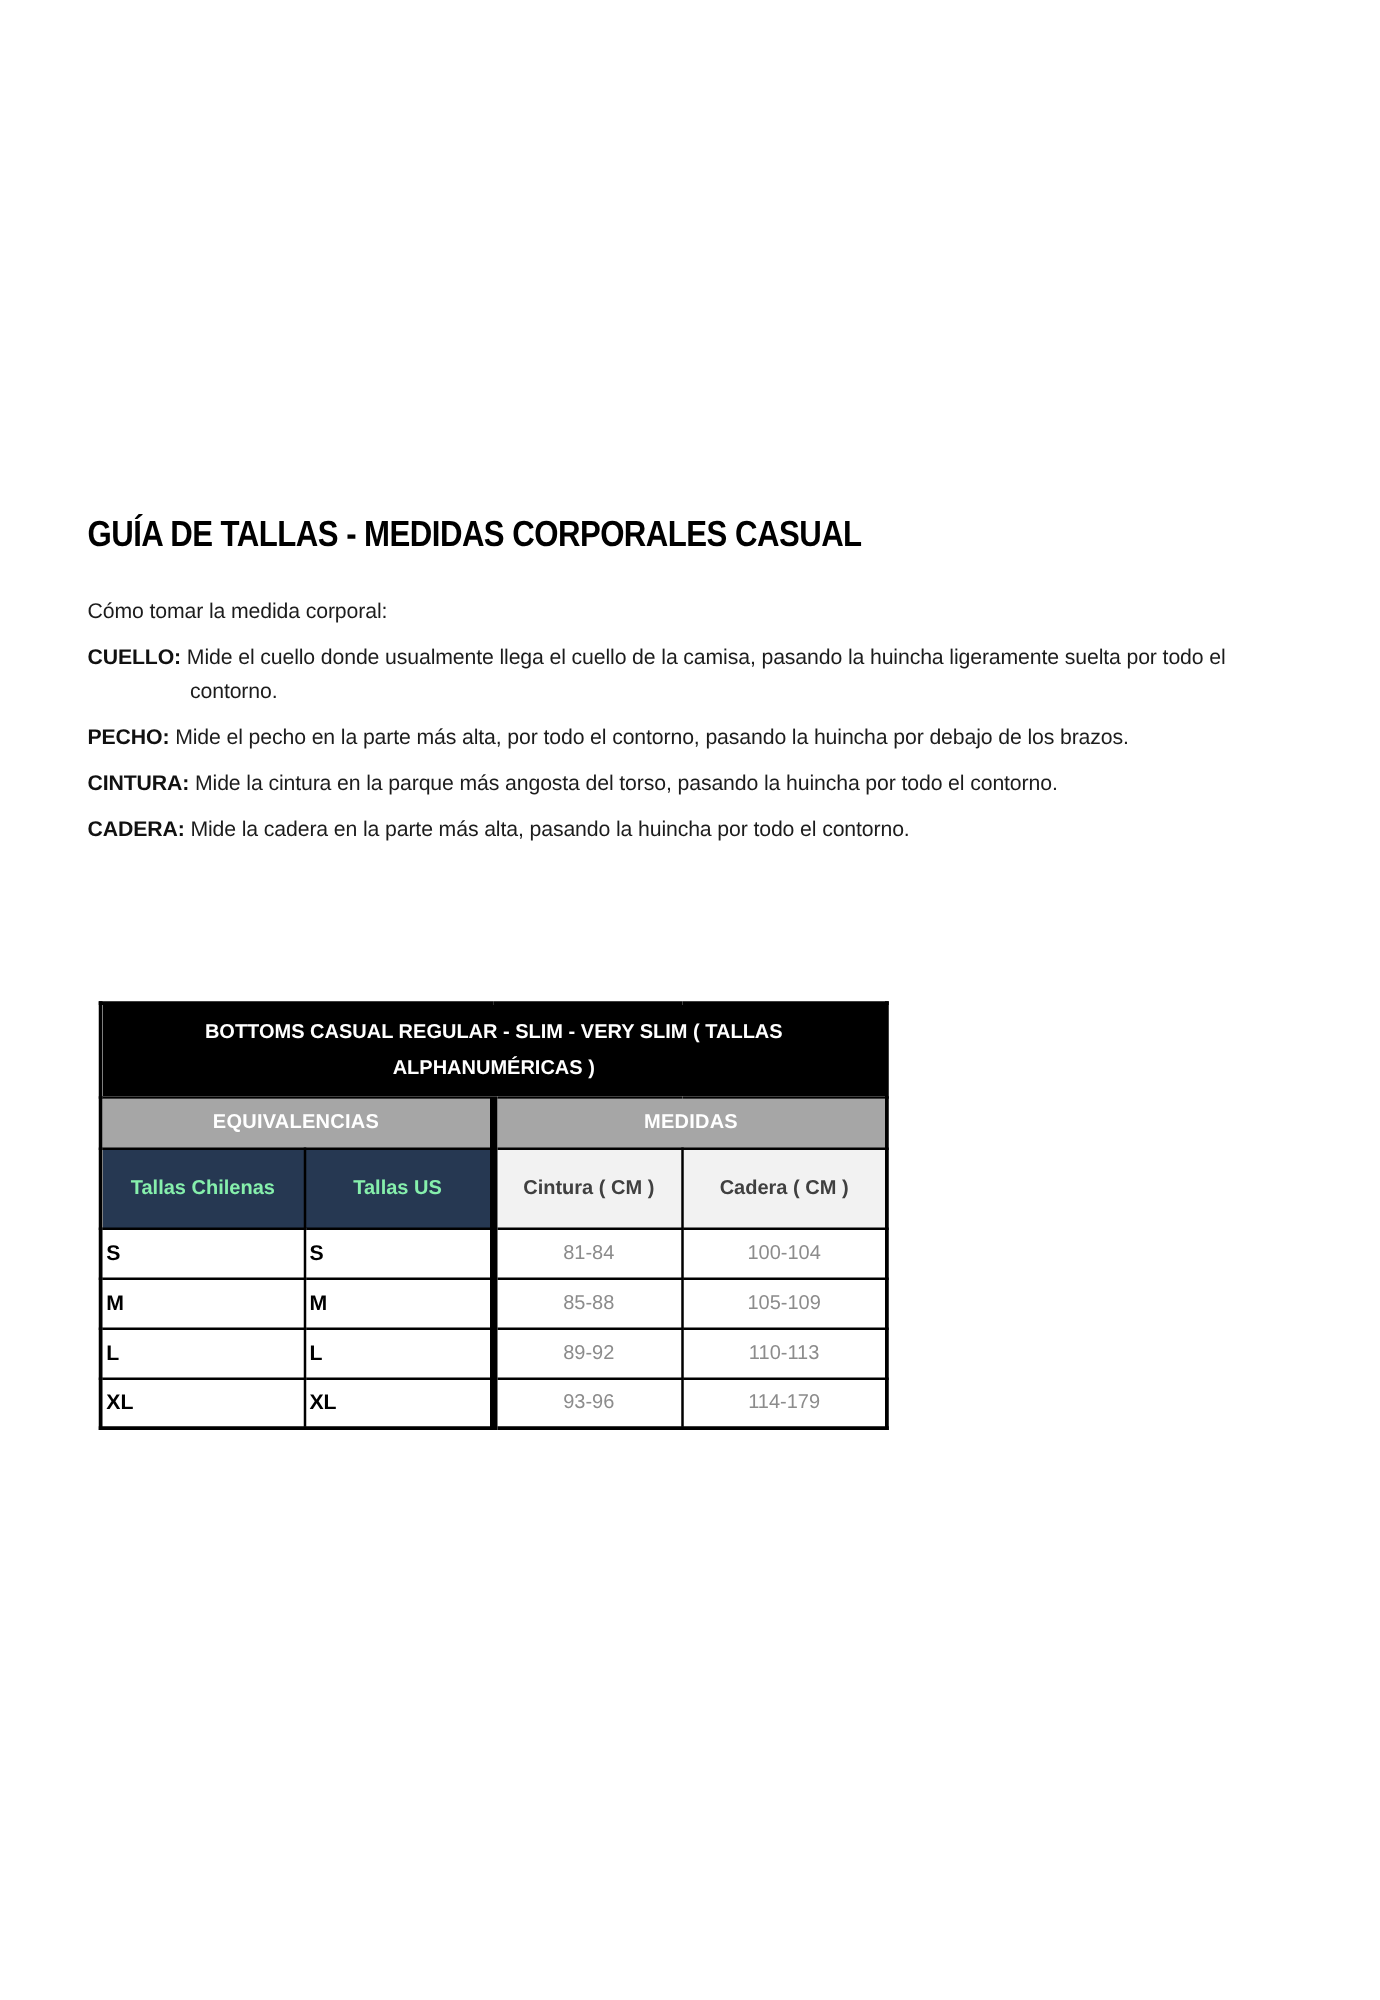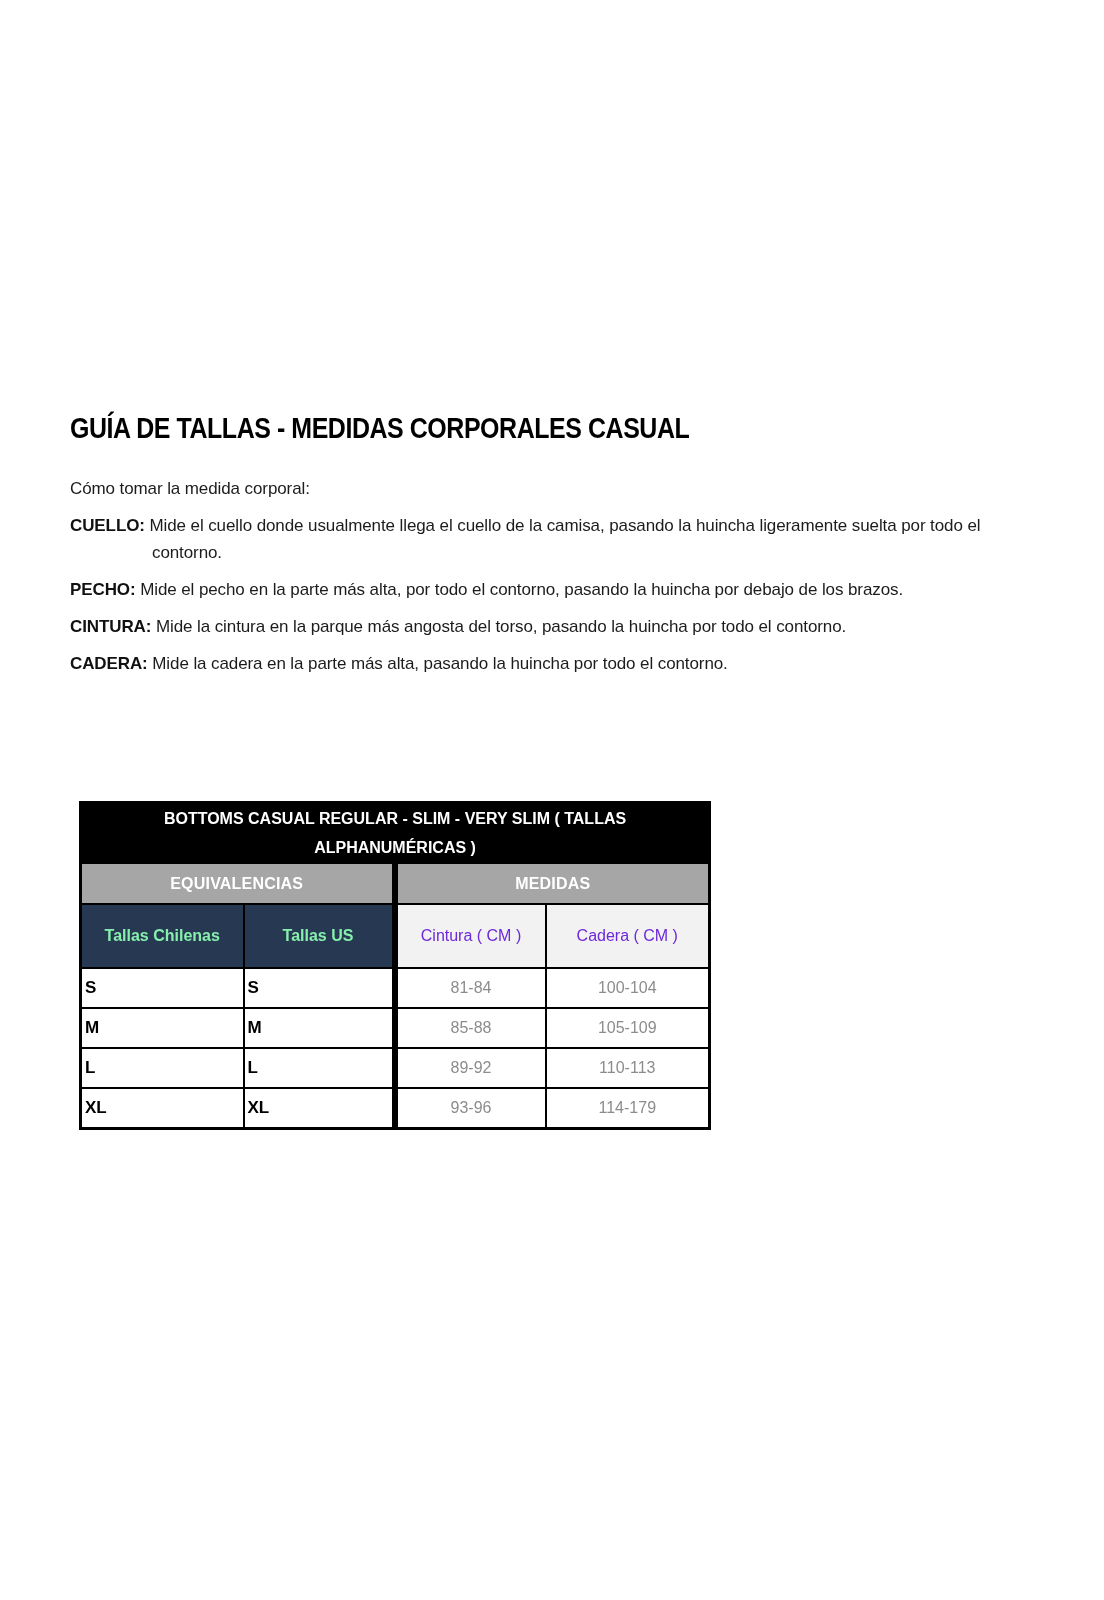--- a/index.html
+++ b/index.html
@@ -49,21 +49,21 @@
   }
   .grp-r { border-left: 6px solid #000000 !important; }
 
   .t-title {
     background: var(--header-bg, #000000);
     color: #ffffff;
     font-weight: 700;
     font-size: 16px;
     text-align: center;
     line-height: 29px;
-    height: 60px;
+    height: 75px;
     padding: 0 60px;
   }
   .t-group {
     background: var(--group-bg, #a6a6a6);
     color: #ffffff;
     font-weight: 700;
     font-size: 16px;
     text-align: center;
     height: 41px;
     letter-spacing: 0.2px;
@@ -72,22 +72,22 @@
   .c-navy {
     background: var(--equiv-header-bg, #263852);
     color: #86efac;
     font-weight: 700;
     font-size: 16px;
     text-align: center;
     height: 64px;
   }
   .c-light {
     background: var(--medidas-header-bg, #f2f2f2);
-    color: #6d28d9;
-    font-weight: 400;
+    color: #404040;
+    font-weight: 700;
     font-size: 16px;
     text-align: center;
     height: 64px;
   }
   .r-data td { height: 40px; background: #ffffff; }
   .c-size {
     font-weight: 700;
     color: #000000;
     text-align: left;
     padding-left: 3px;

